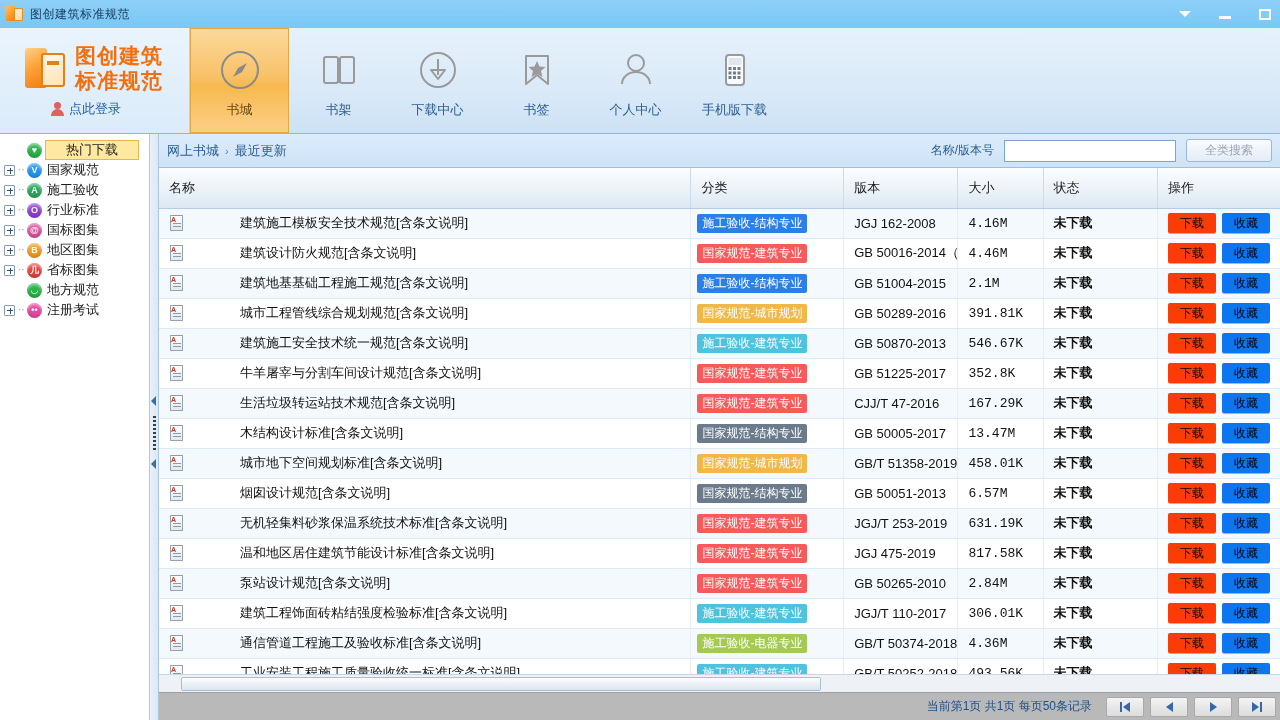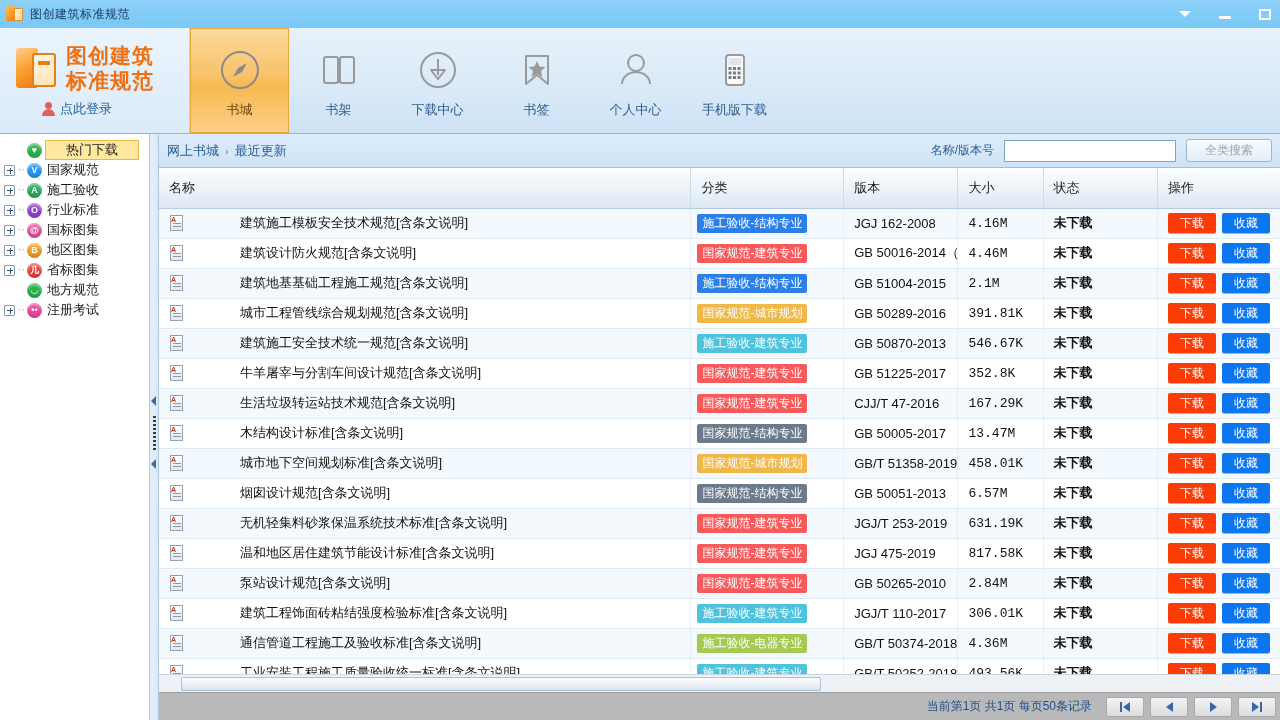--- a/index.html
+++ b/index.html
@@ -57,21 +57,21 @@
     background: linear-gradient(to bottom, #e6f2fb 0%, #dbeaf8 55%, #cde2f5 100%);
     border-bottom: 1px solid #8fb6d8;
     display: flex; align-items: stretch;
     position: relative;
   }
   #brand {
     width: 190px; flex: none;
     background: linear-gradient(to bottom,#eaf4fd 0%, #dbebf9 100%);
     border-right: 1px solid #b9d4ec;
     display: flex; flex-direction: column; justify-content: center;
-    padding-left: 14px;
+    padding-left: 23px;
   }
   #brand .brand-row { display:flex; align-items:center; }
   #brand .logo {
     width: 46px; height: 46px; flex: none; position: relative; margin-right: 6px;
   }
   #brand .logo .l1 {
     position:absolute; left:2px; top:3px; width:22px; height:40px;
     background: linear-gradient(150deg,#ffd18a 0%,#fba338 45%,#f2790e 100%);
     border-radius: 3px;
   }
@@ -255,21 +255,21 @@
     border-radius: 2px; line-height: 15px; white-space: nowrap;
   }
   .vercell { font-family: Liberation Sans, sans-serif; font-size:12px; }
   .sizecell { font-family: "Liberation Mono", "DejaVu Sans Mono", monospace; font-size:12px; }
   .statcell { color:#9d9d9d;font-weight:bold; }
 
   .actcell { padding-left: 6px; }
   .btnrow { display:flex; gap: 6px; }
   .abtn {
     width: 48px; height: 20px; display:flex; align-items:center; justify-content:center;
-    font-size:12px; color:#ffffff; border-radius: 2px;
+    font-size:12px; color:#000000; border-radius: 2px;
     box-shadow: 0 1px 0 rgba(0,0,0,.28);
   }
   .abtn.dl { background: #fb3c06; }
   .abtn.fav { background: #0b76ef; }
 
   
   #bottombar {
     height: 28px; flex:none;
     background: #b9b9b9;
     border-top: 1px solid #9f9f9f;

